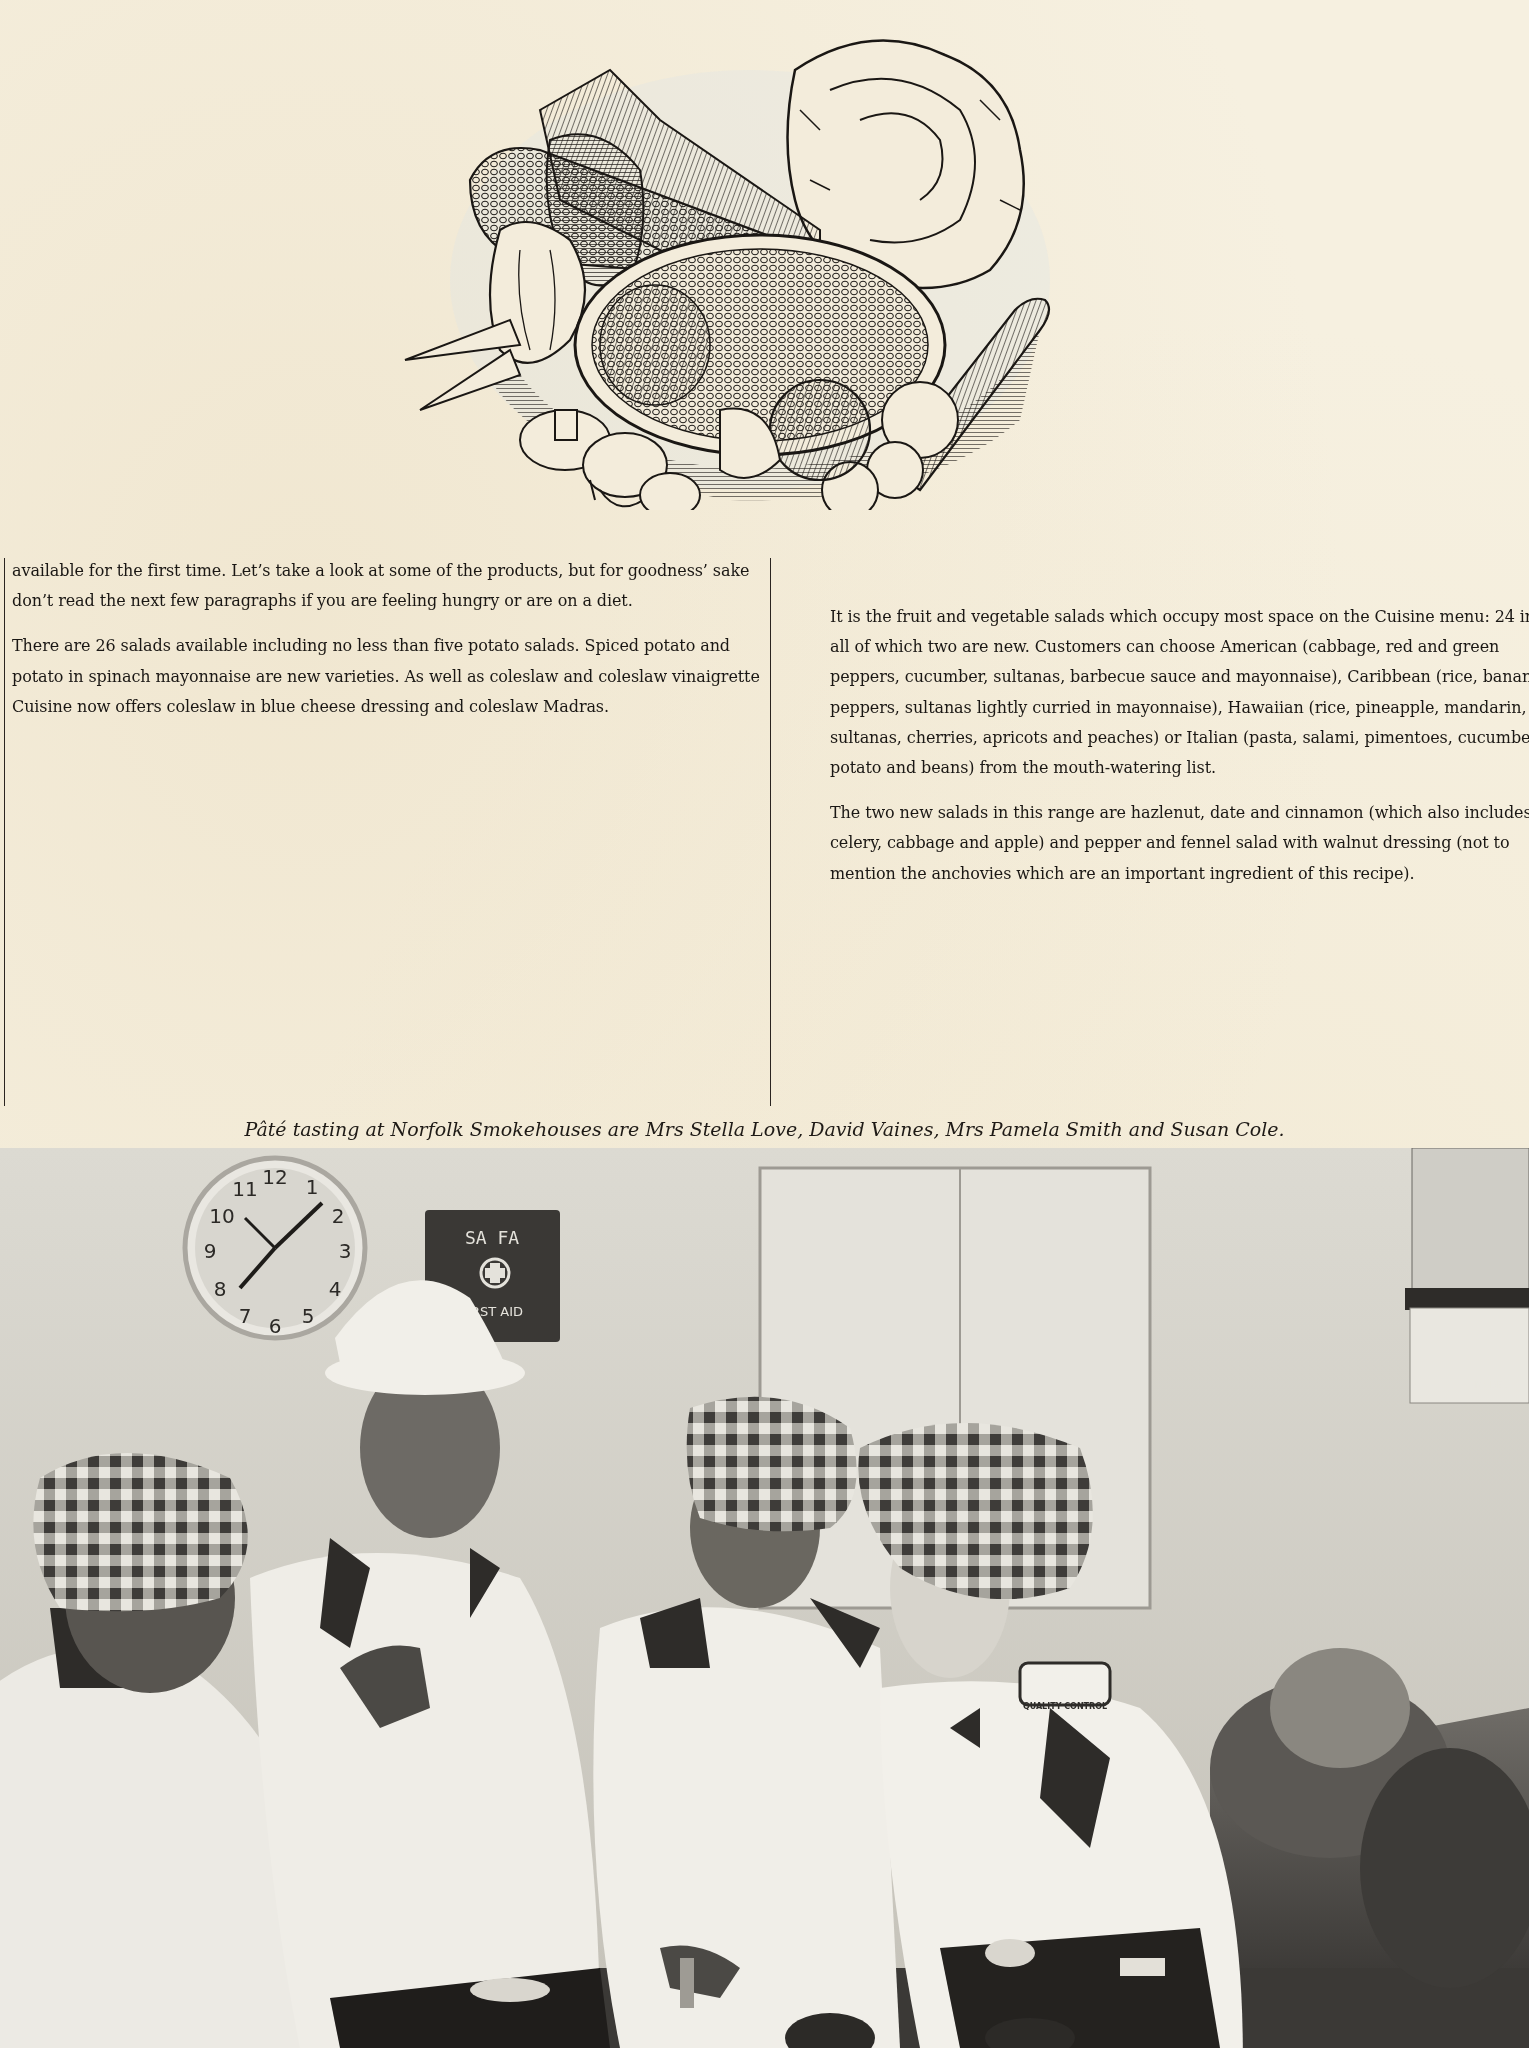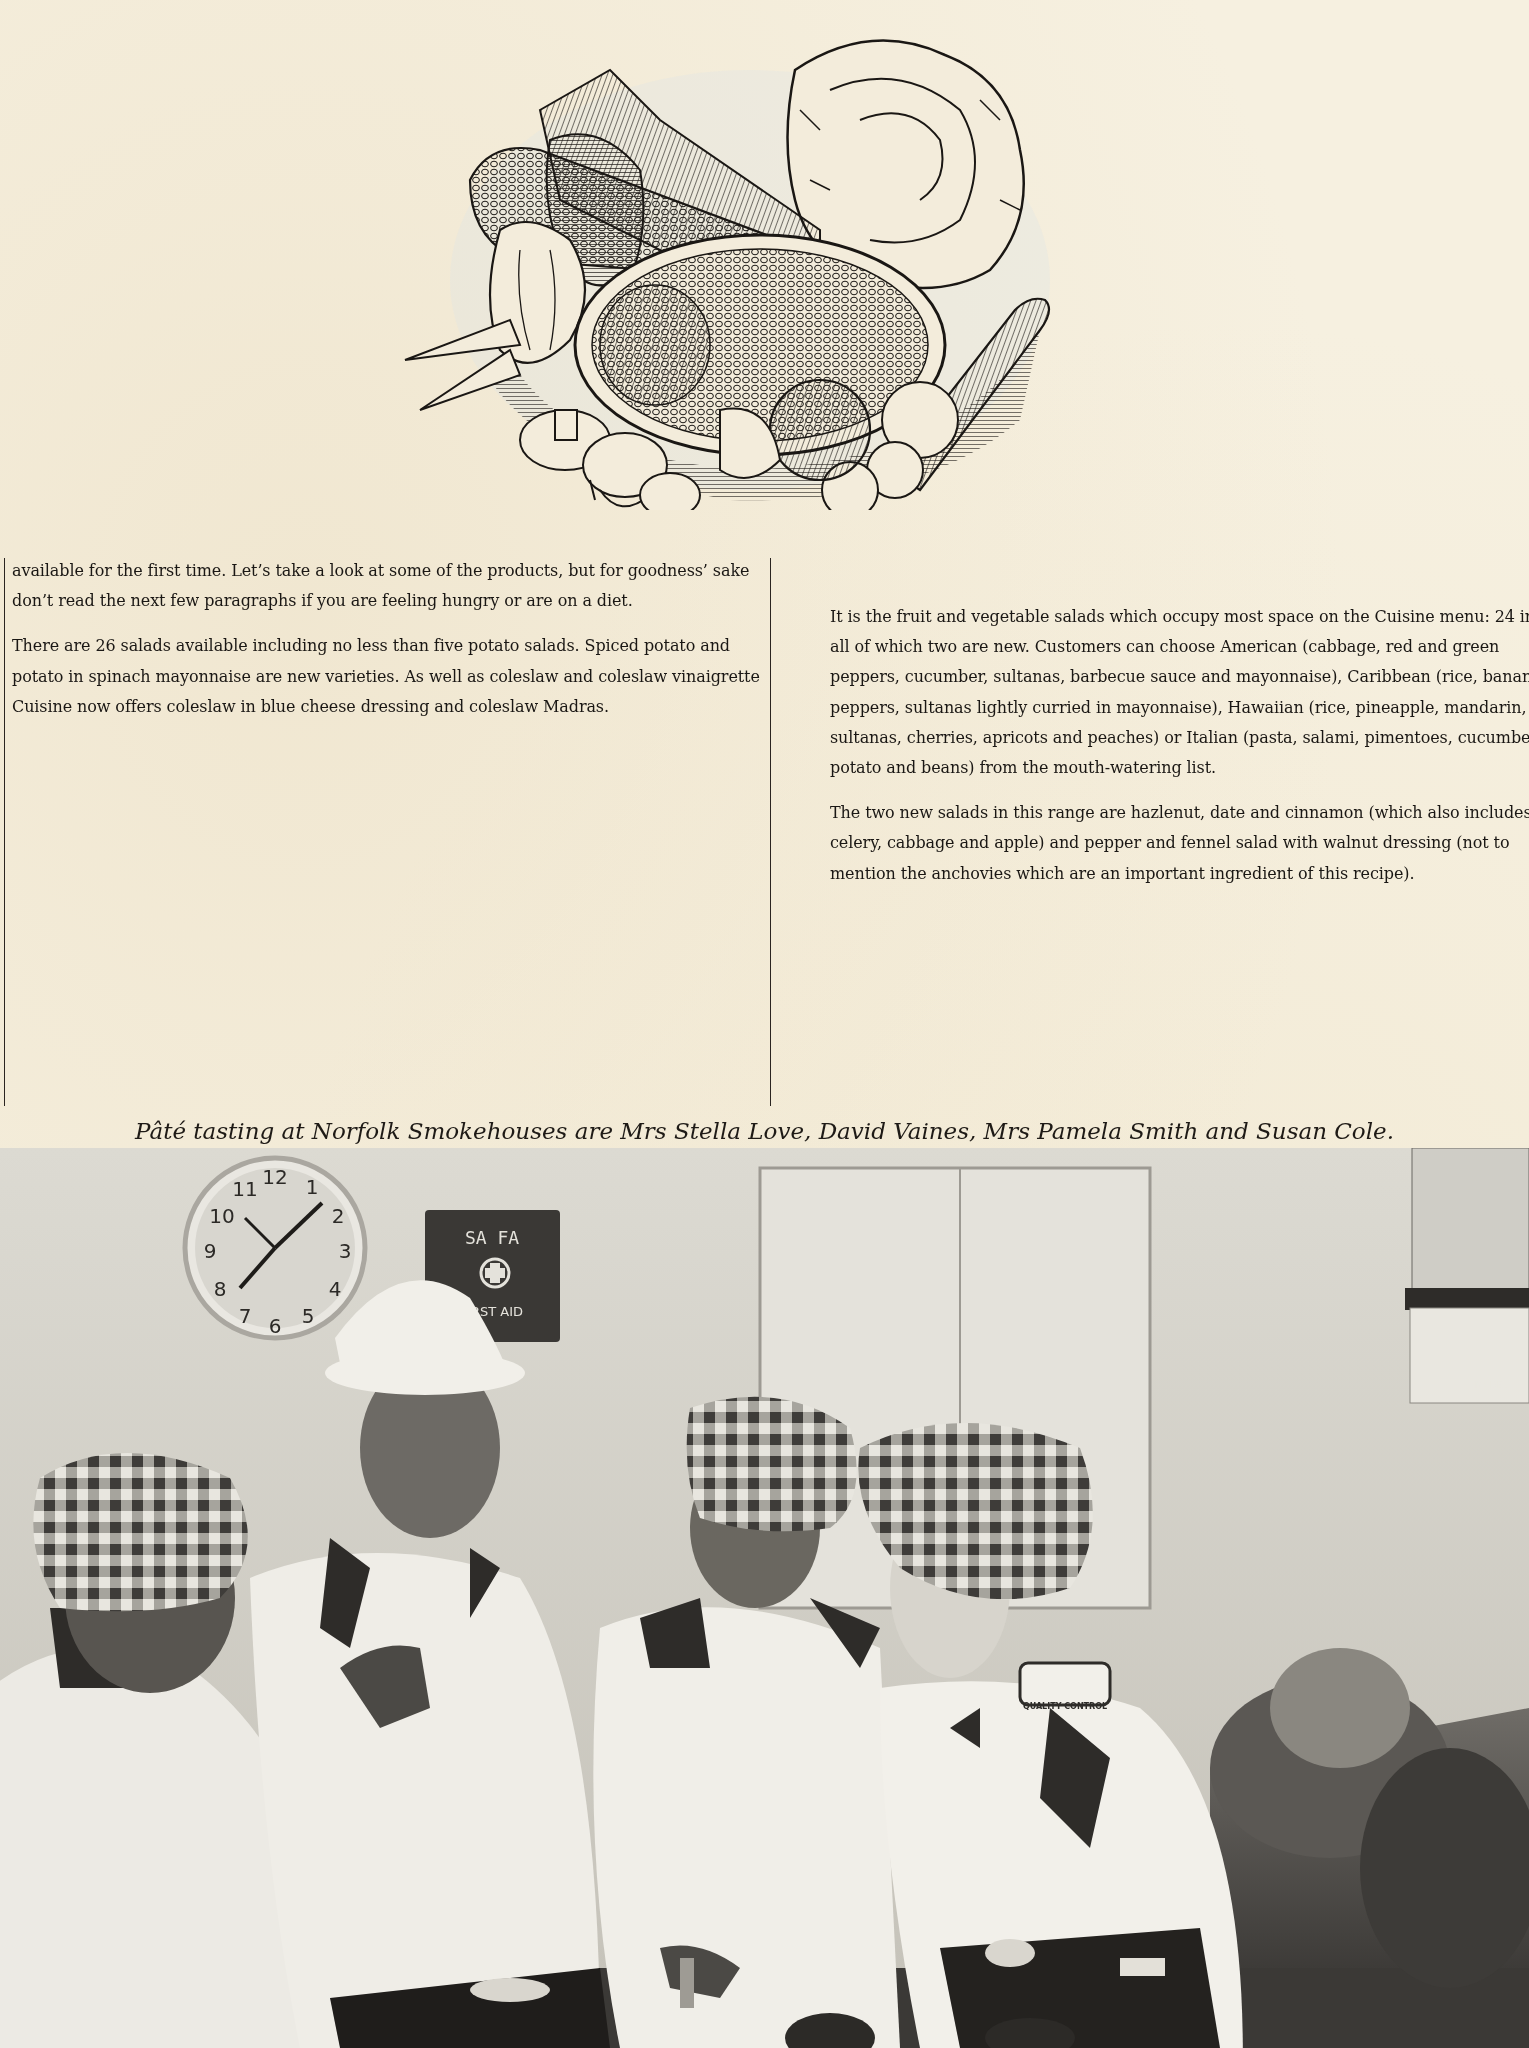--- a/index.html
+++ b/index.html
@@ -20,21 +20,21 @@
     .rule-mid  { position: absolute; left: 770px; top: 558px; width: 1px; height: 548px; background: #2a2420; }
     .col {
       position: absolute; top: 556px;
       font-size: 16px; line-height: 30.2px; letter-spacing: -0.1px;
     }
     .col p { margin: 0 0 15px 0; }
     .col-left  { left: 12px;  width: 750px; }
     .col-right { left: 830px; width: 729px; margin-top: 46px; }
     .caption {
       position: absolute; top: 1118px; left: 0; width: 1529px; text-align: center;
-      font-style: italic; font-size: 23px; color: #1e1a16;
+      font-style: italic; font-size: 19px; color: #1e1a16;
       font-family: "DejaVu Serif", serif;
     }
     .photo {
       position: absolute; left: 0; top: 1148px; width: 1529px; height: 900px;
       overflow: hidden;
       background: linear-gradient(180deg, #d9d7cd 0%, #cfccc1 40%, #9a978f 75%, #4d4b47 100%);
       filter: grayscale(0.15);
     }
     .photo svg { width: 100%; height: 100%; display: block; }
     .bleed {

